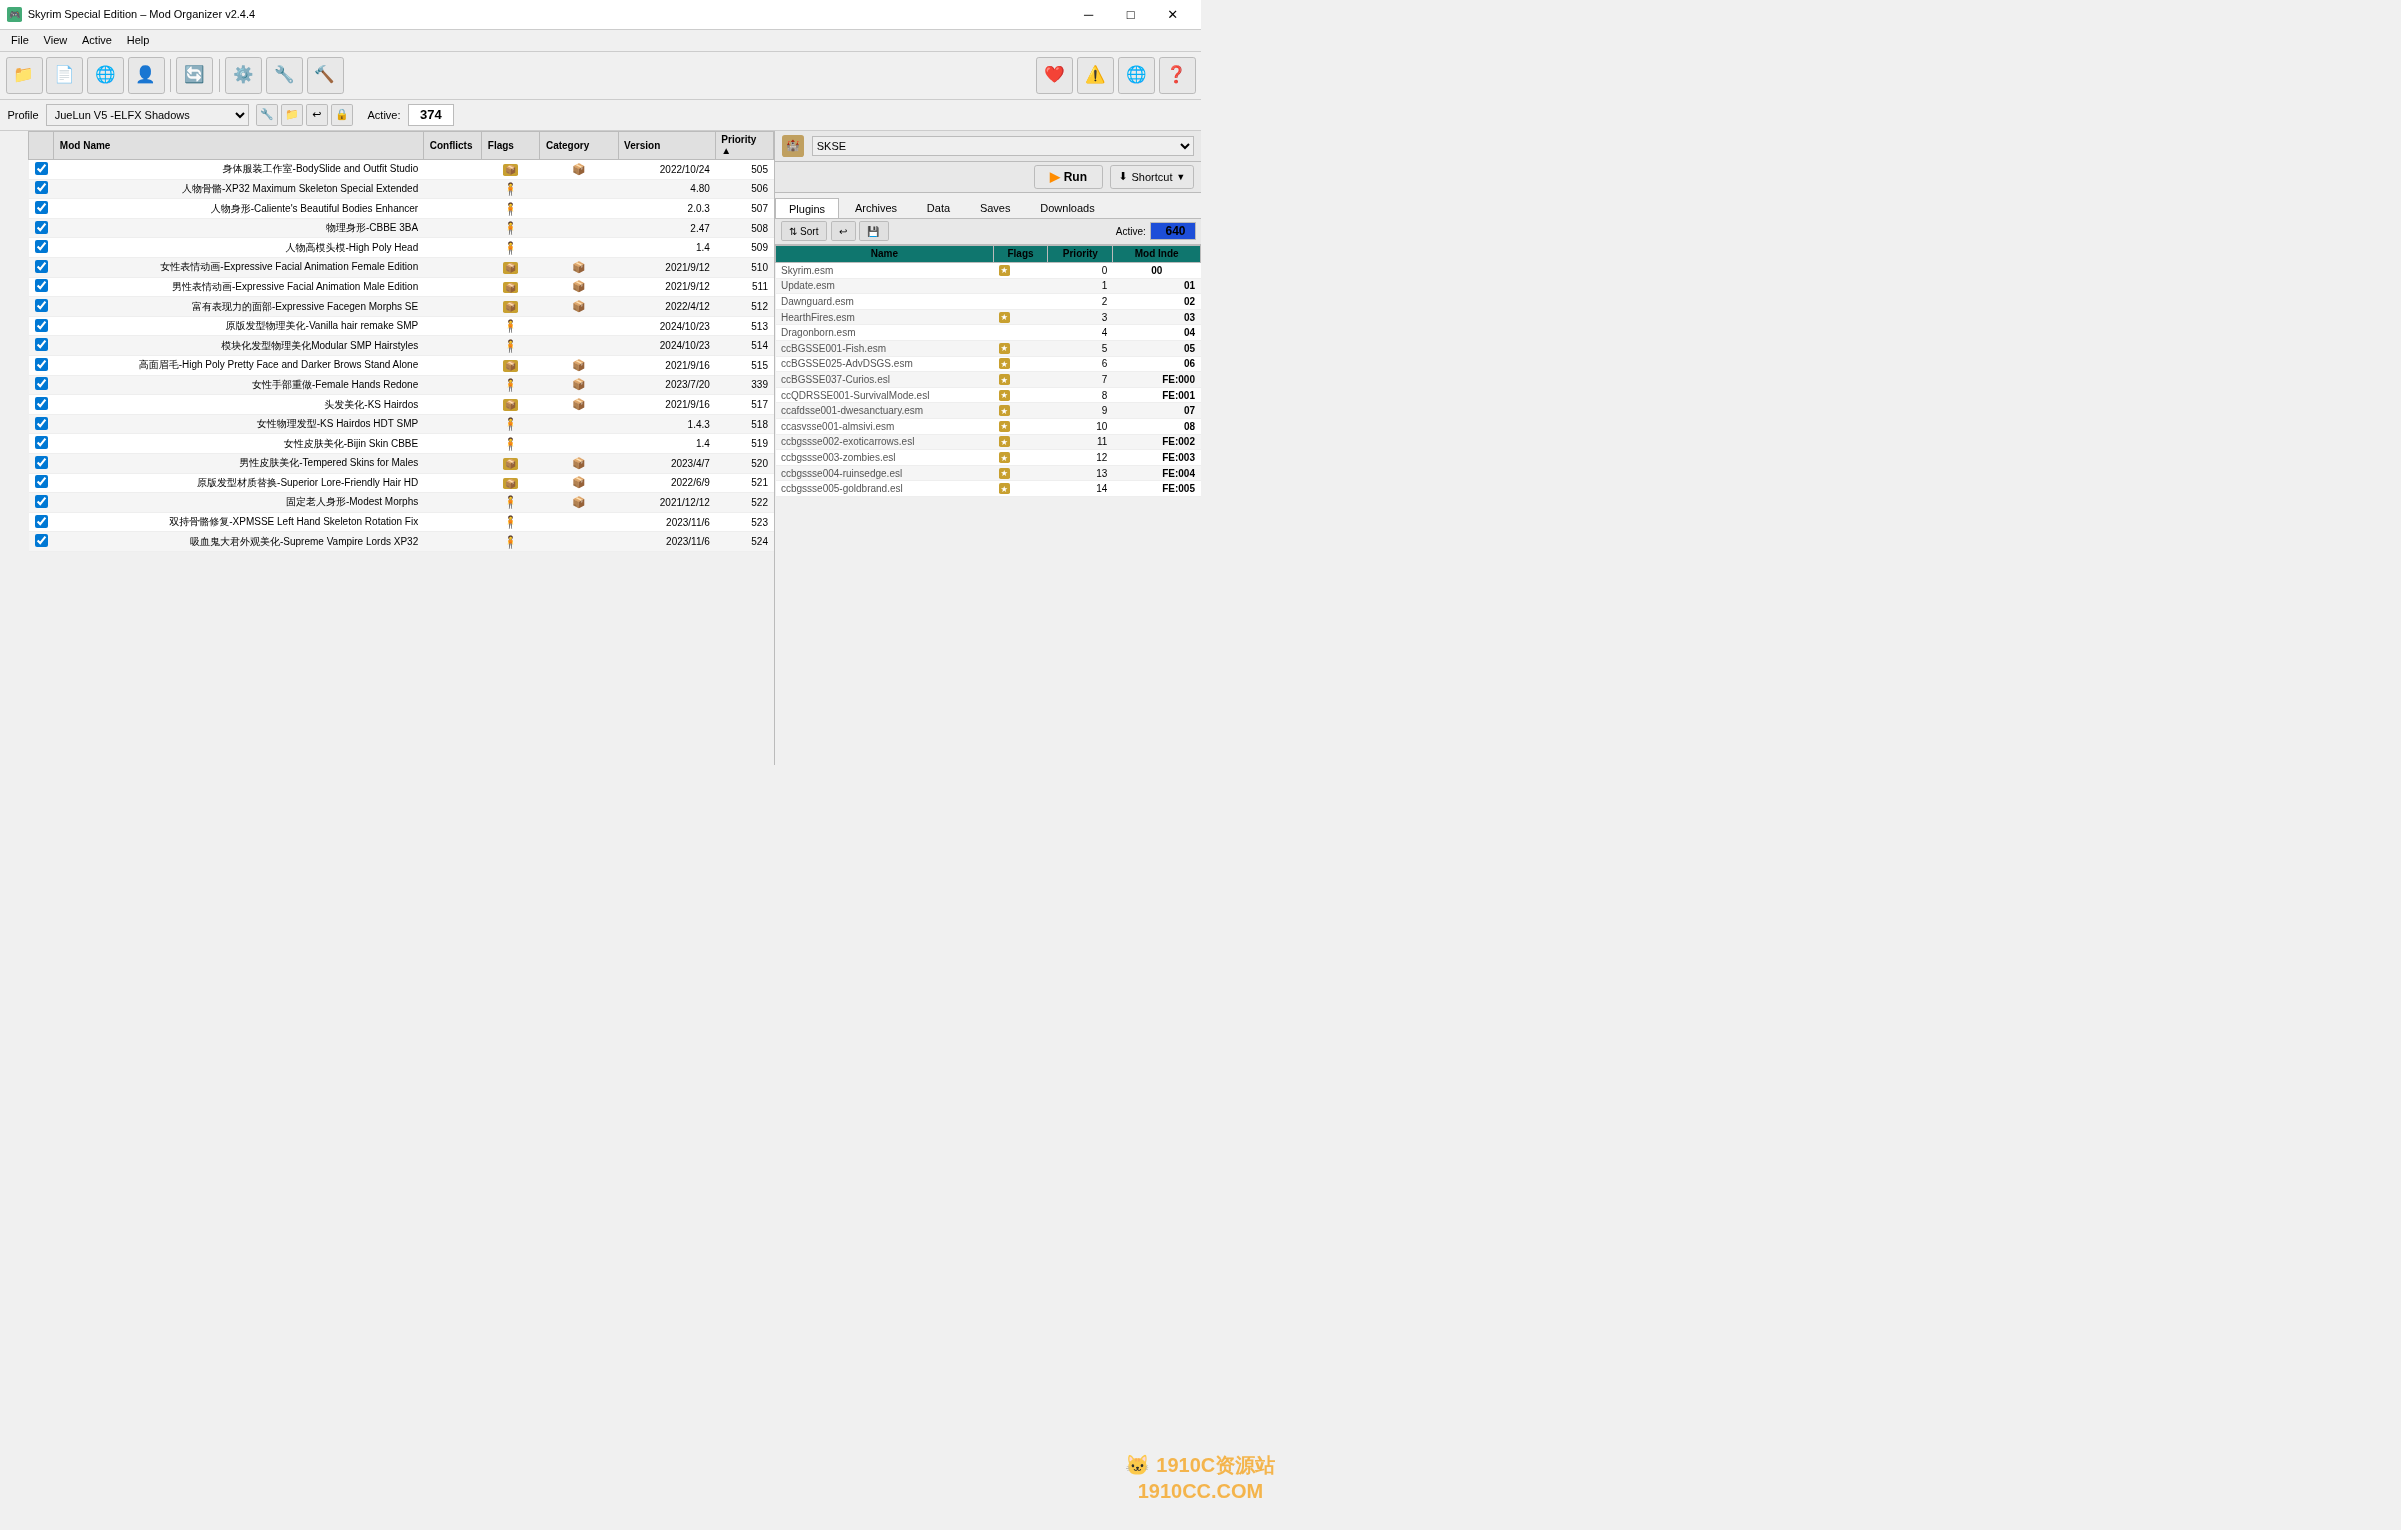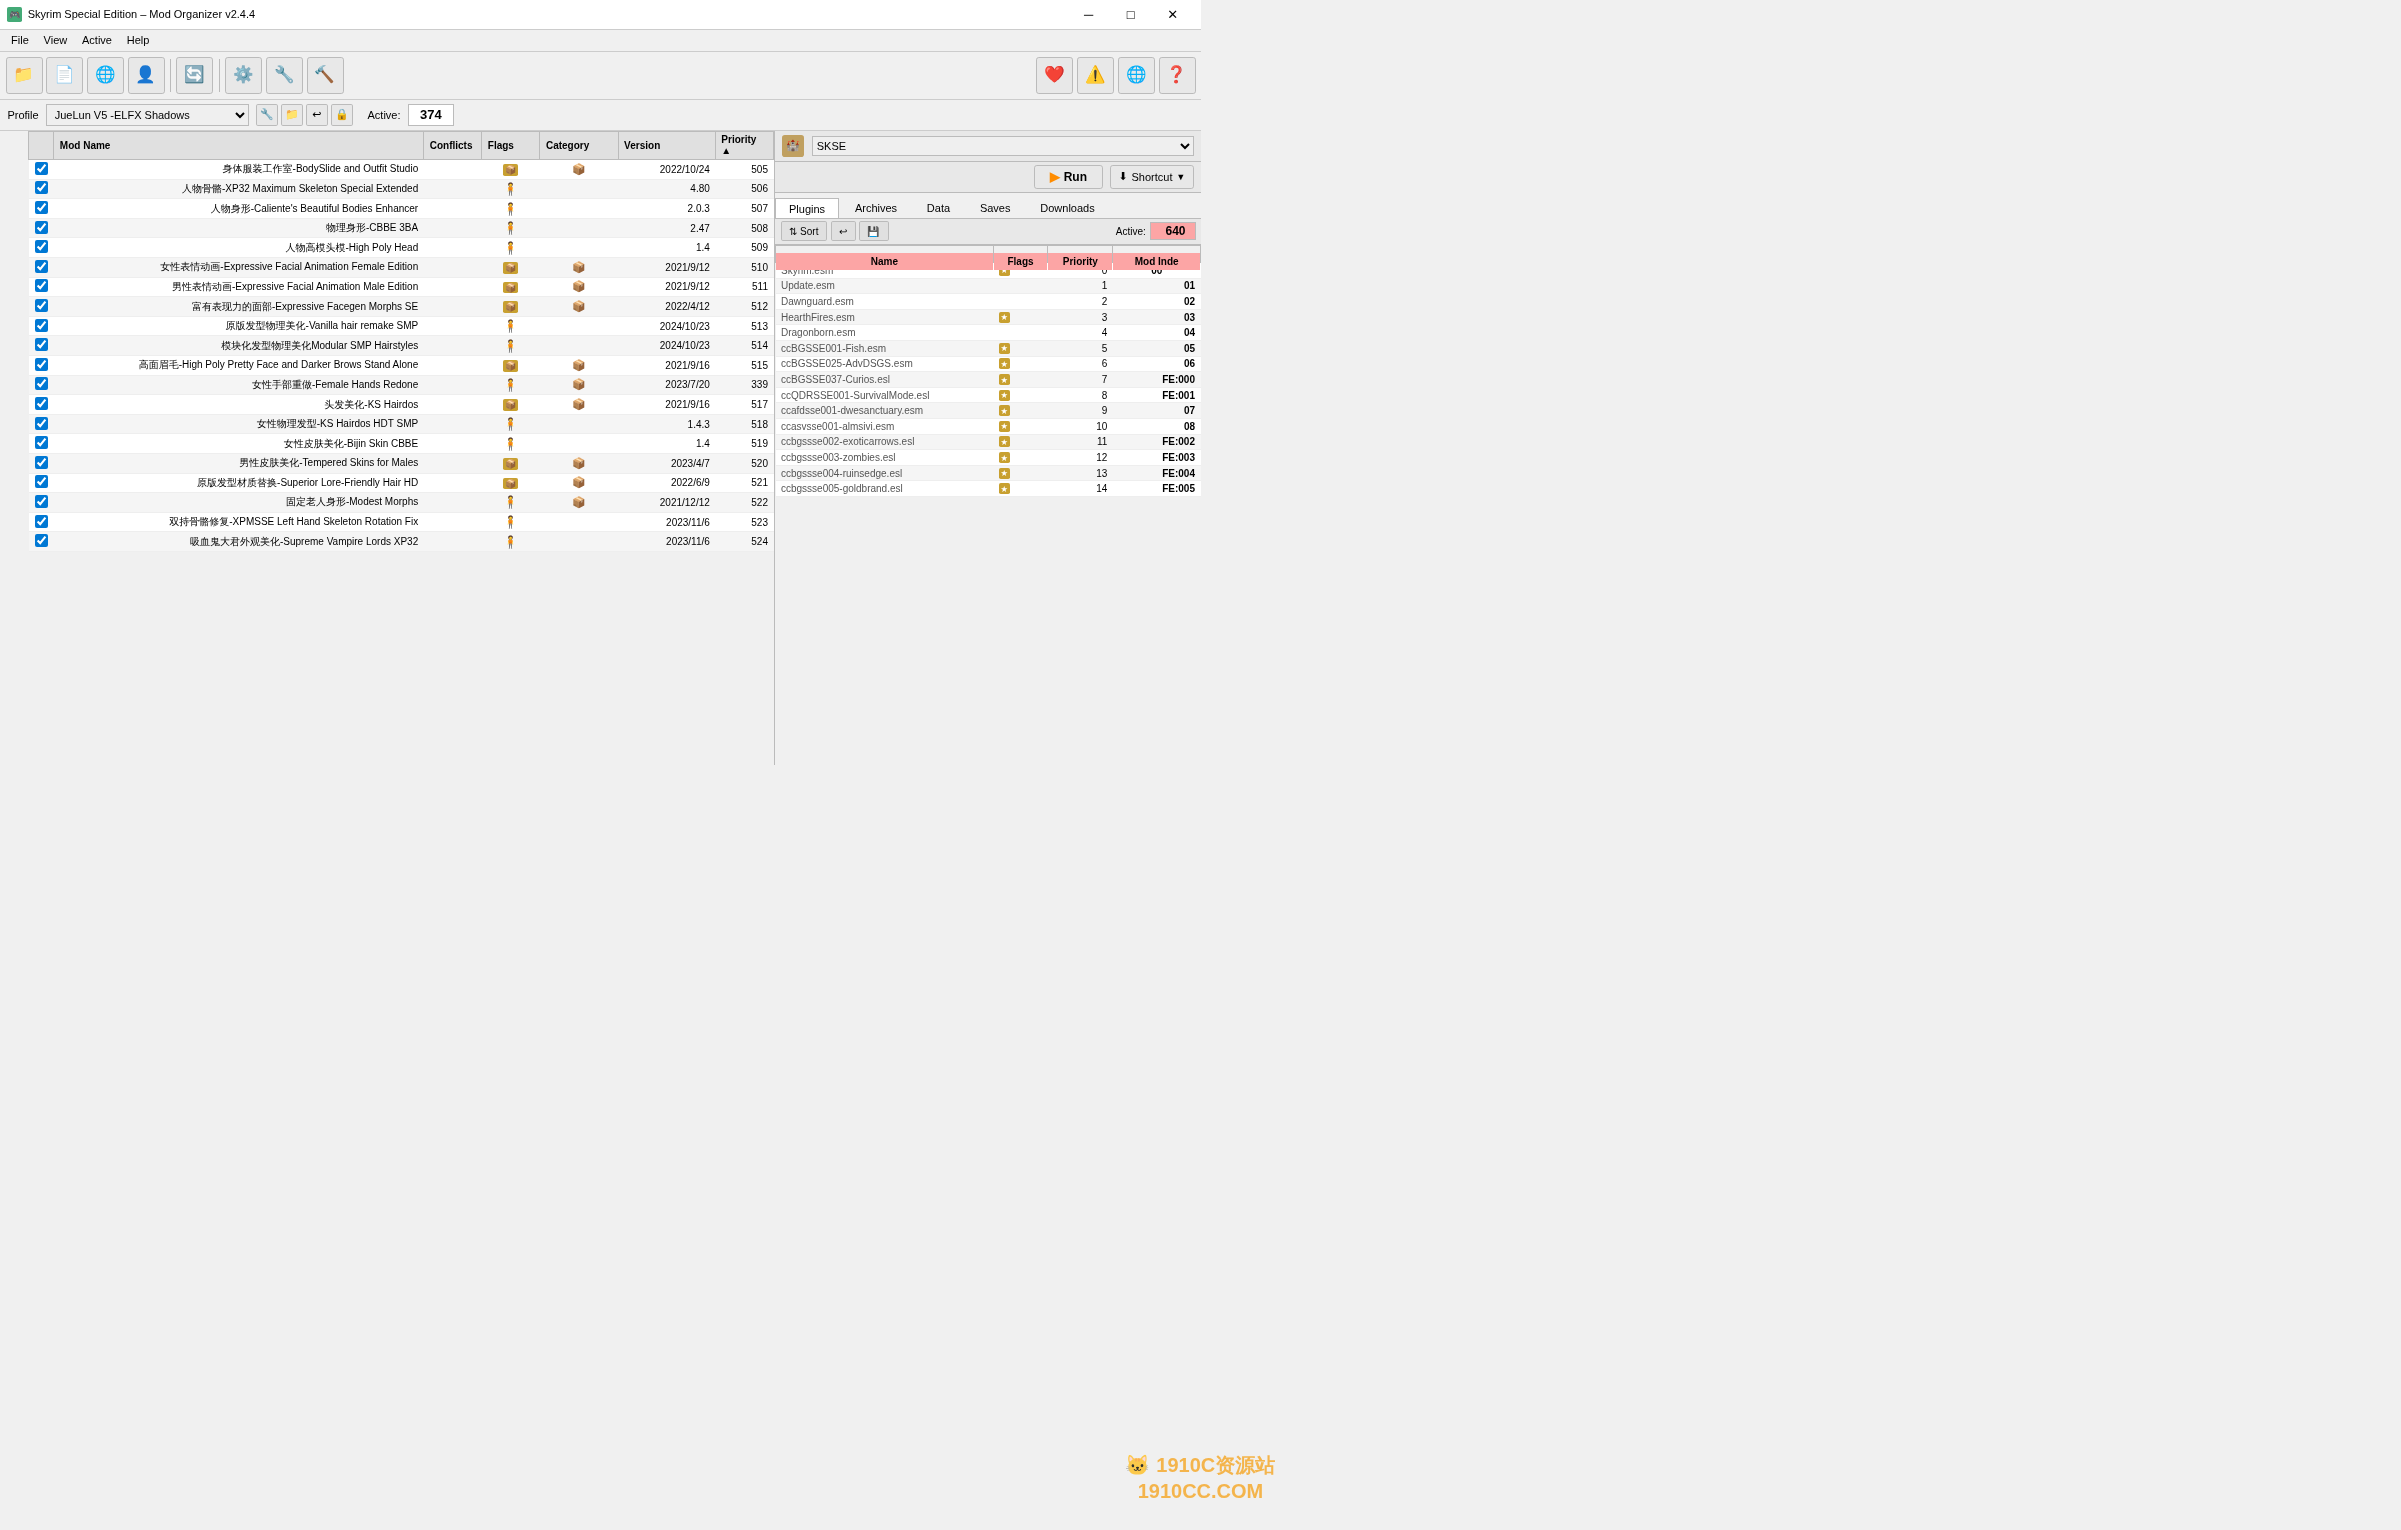--- a/index.html
+++ b/index.html
@@ -300,43 +300,43 @@
       border: 0.9px solid #bbb;
       border-radius: 1.8px;
       cursor: pointer;
       font-size: 10px;
       display: flex; align-items: center; gap: 2.8px;
     }
     .active-label-r { margin-left: auto; font-size: 10px; }
     .active-count-r {
       width: 46px; height: 18.4px;
       border: 0.9px solid #bbb;
-      background: #fca5a5;
+      background: #1d4ed8;
       display: flex; align-items: center; justify-content: center;
       font-size: 12px; font-weight: bold; padding-left: 6px;
     }
 
     
     #plugin-list {
       flex: 1;
       overflow-y: auto;
       overflow-x: hidden;
     }
     #plugin-list table {
       width: 100%;
       border-collapse: collapse;
     }
     #plugin-list thead th {
-      background: #fca5a5;
+      background: #0f766e;
       border: 0.9px solid #bbb;
       padding: 2.8px 5.5px;
       font-size: 10px;
       font-weight: bold;
       position: sticky;
-      top: 8px;
+      top: 0;
       z-index: 1;
     }
     #plugin-list tbody tr:nth-child(even) { background: #f5f5f5; }
     #plugin-list tbody tr:nth-child(odd) { background: #fff; }
     #plugin-list tbody td {
       padding: 1.8px 5.5px;
       font-size: 10px;
       border-bottom: 0.9px solid #eee;
       white-space: nowrap;
     }

